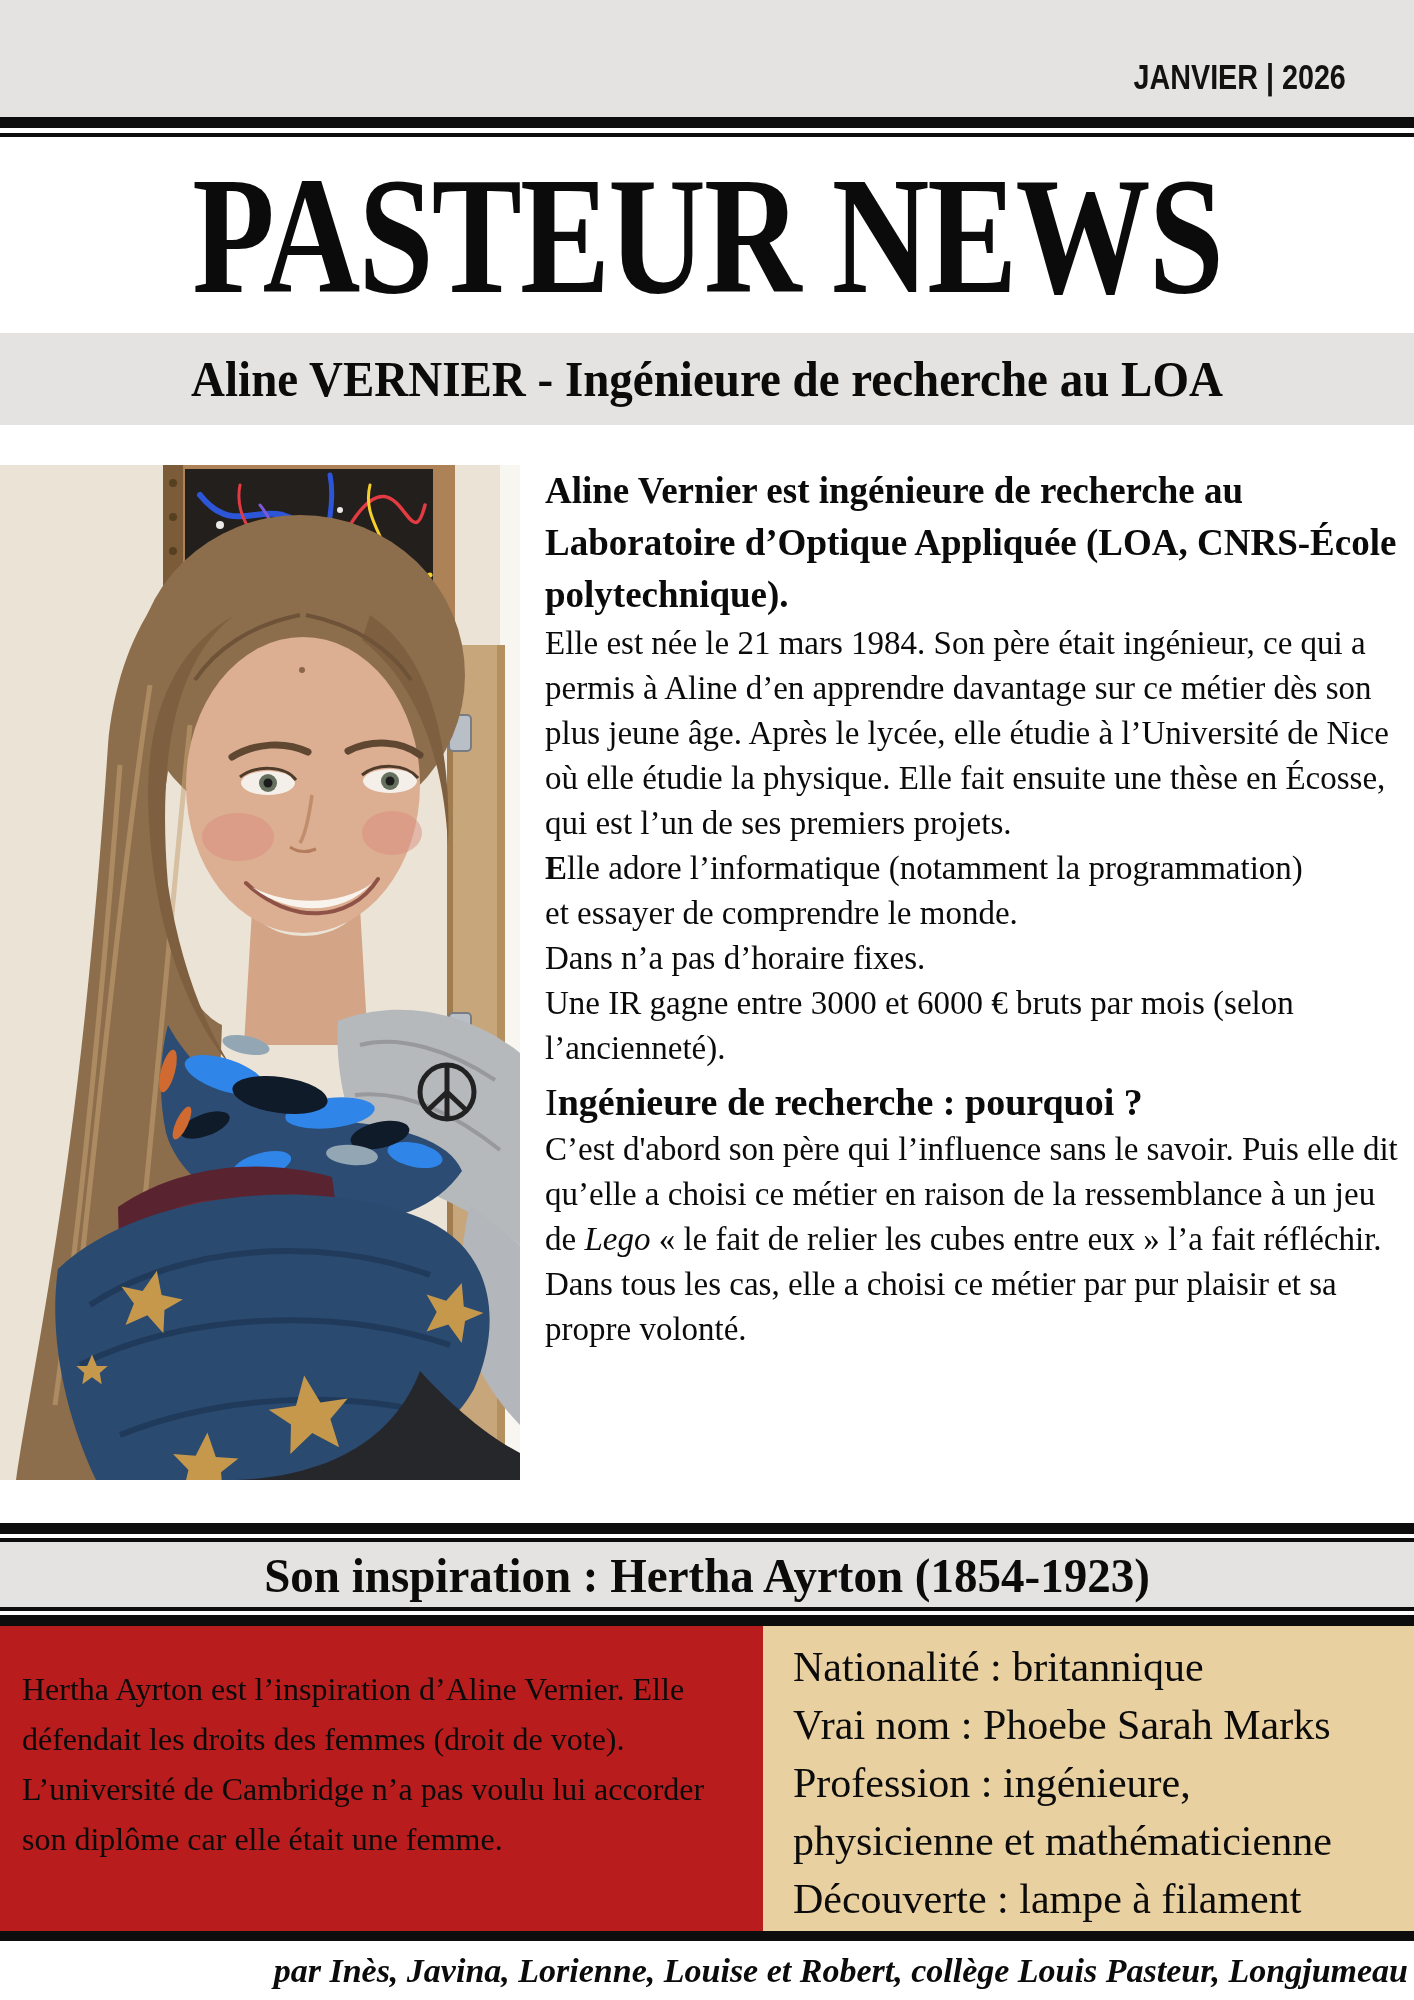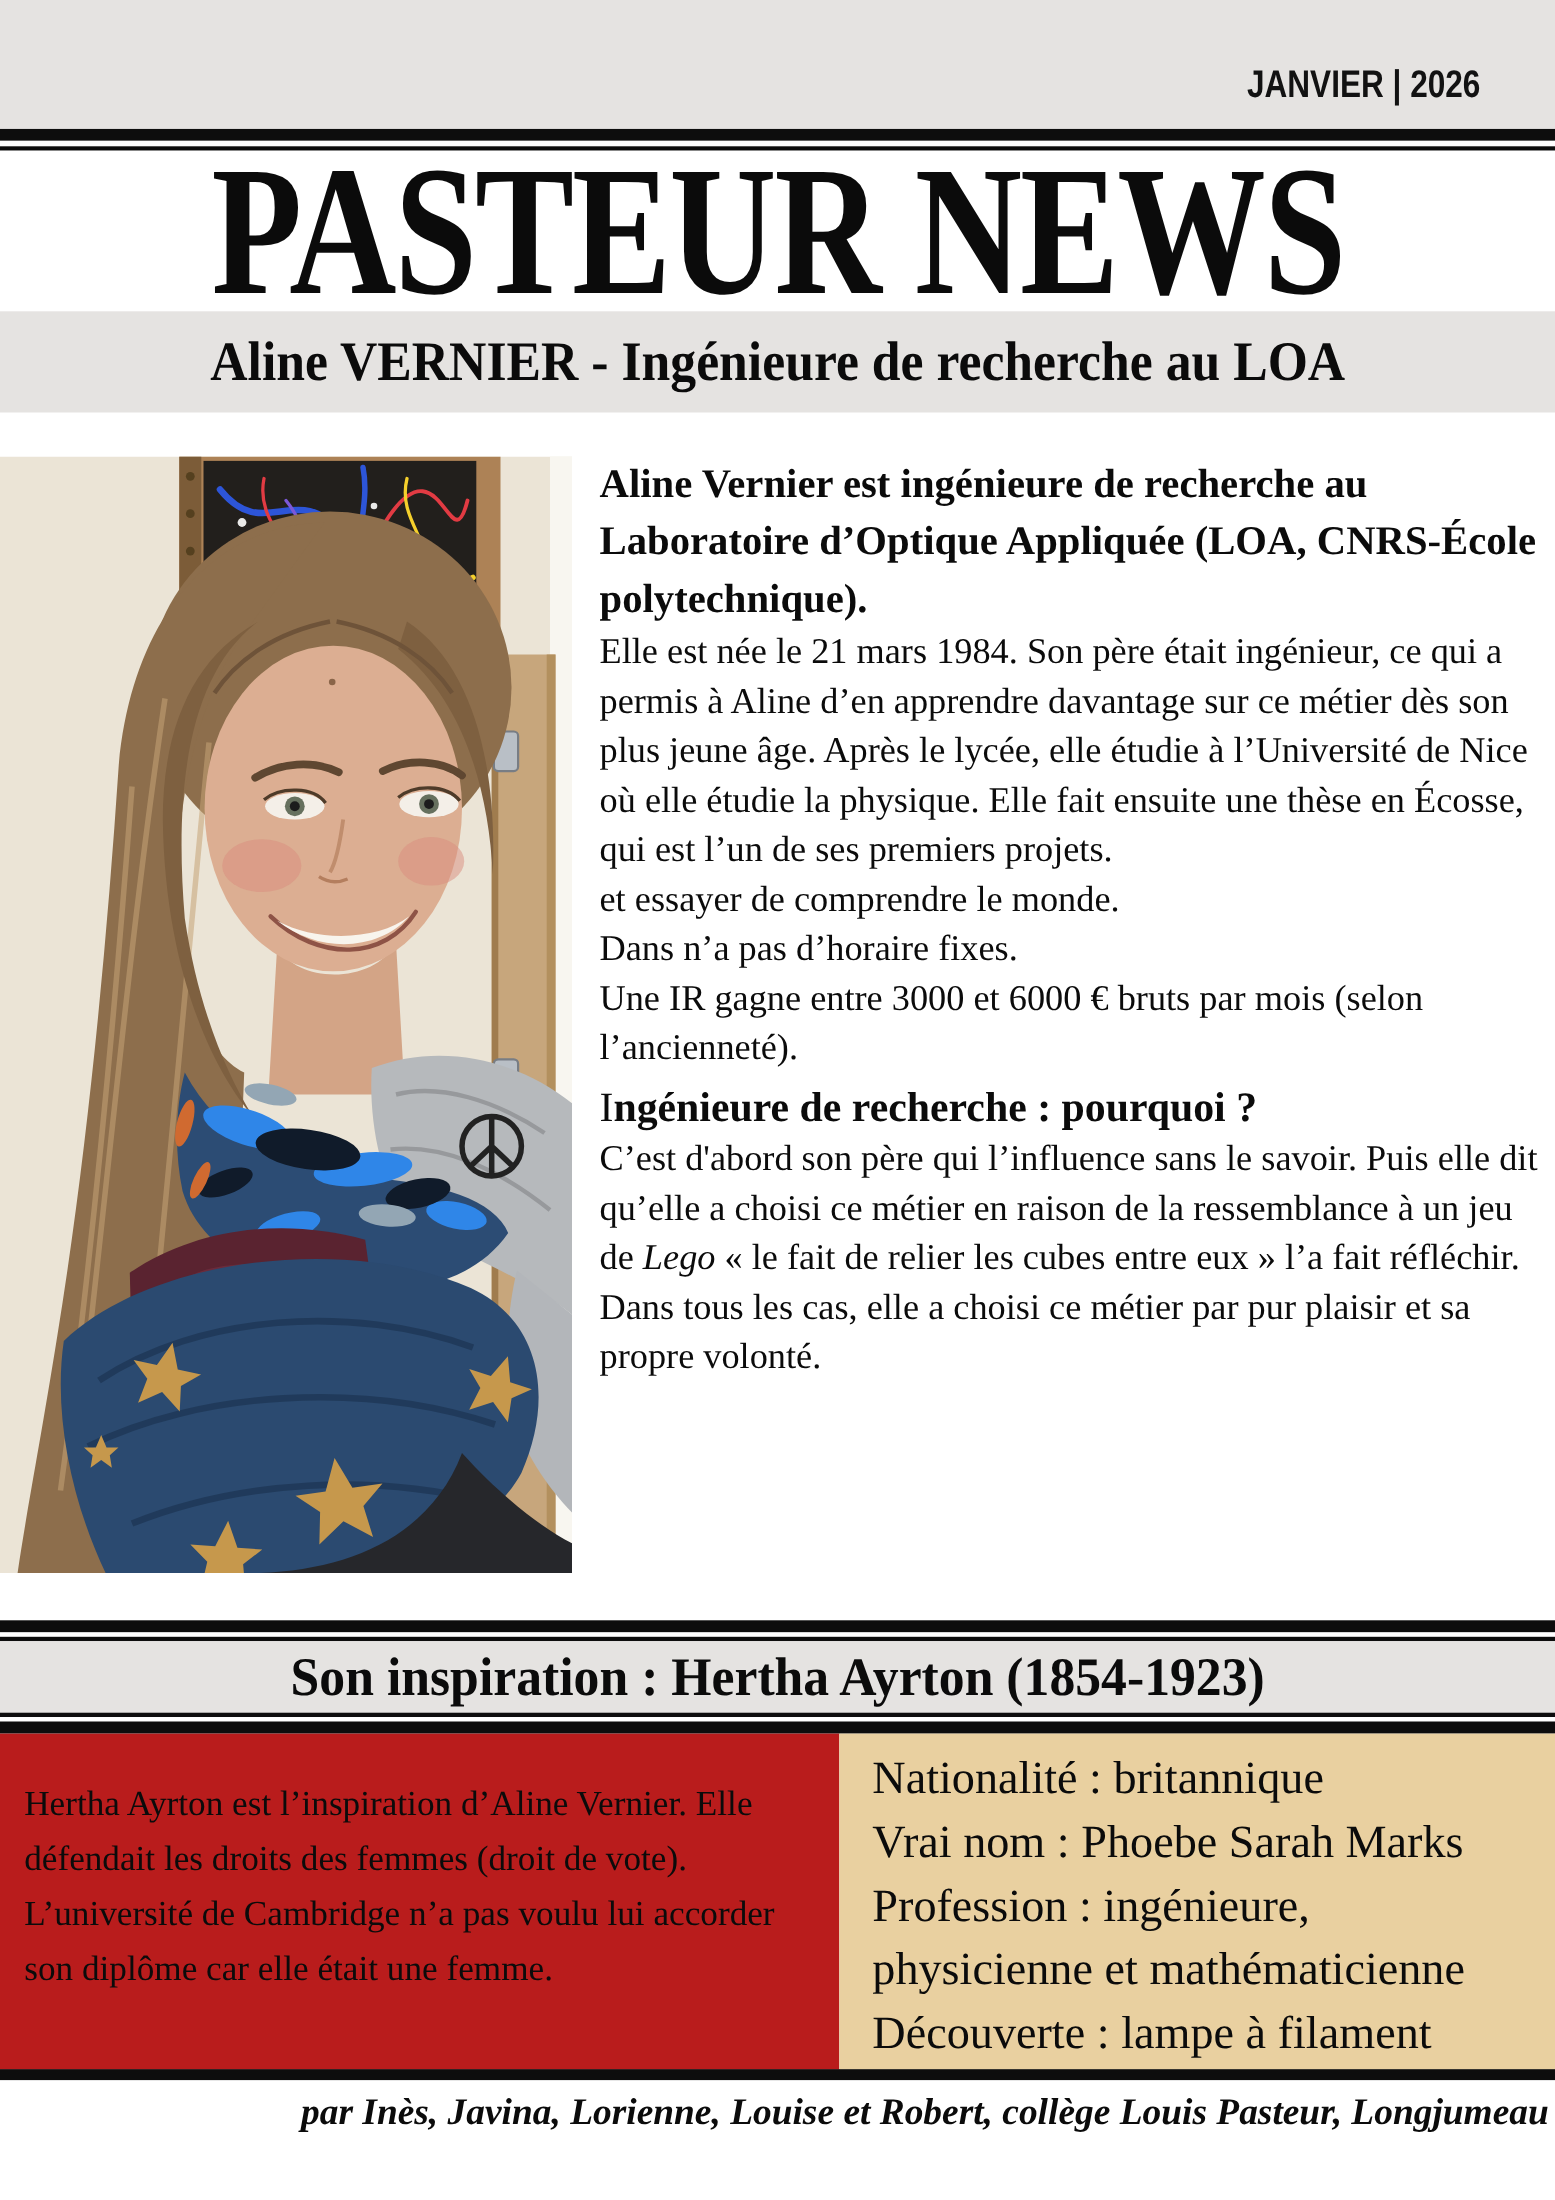--- a/index.html
+++ b/index.html
@@ -14,21 +14,21 @@
     position:absolute;right:68px;bottom:20px;
     font-family:"Liberation Sans", sans-serif;font-weight:700;font-size:35px;
     white-space:nowrap;transform:scaleX(.82);transform-origin:100% 50%;
     letter-spacing:0px;color:#121212;
   }
   .rule-thick{height:11px;background:#0d0d0d;}
   .rule-thin{height:4px;background:#0d0d0d;}
   .gap5{height:5px;background:#ffffff;}
   .gap4{height:4px;background:#ffffff;}
   
-  .masthead{height:146px;background:#ffffff;display:flex;align-items:center;justify-content:center;}
+  .masthead{height:196px;background:#ffffff;display:flex;align-items:center;justify-content:center;}
   .masthead h1{
     margin:0;font-weight:700;font-size:150px;line-height:1;white-space:nowrap;
     transform:scale(.9,1.12);letter-spacing:-2px;
   }
   .subband{height:92px;background:#e5e3e1;display:flex;align-items:center;justify-content:center;}
   .subband h2{margin:0;font-weight:700;font-size:47px;white-space:nowrap;transform:scaleY(1.08);}
   
   .content{display:flex;margin-top:40px;height:1015px;}
   .photo{flex:0 0 520px;width:520px;height:1015px;}
   .photo svg{display:block;}
@@ -191,20 +191,21 @@
         <use href="#star5" transform="translate(92,906) scale(0.55)"></use>
       </g>
 
       <path d="M420,906 C460,950 495,975 520,988 L520,1015 L236,1015 C320,1012 392,980 420,906 Z" fill="#26272b"></path>
     </svg>
   </div>
 
   <div class="article">
     <p class="lead">Aline Vernier est ingénieure de recherche au Laboratoire d’Optique Appliquée (LOA, CNRS-École polytechnique).</p>
     <p class="body-p">Elle est née le 21 mars 1984. Son père était ingénieur, ce qui a permis à Aline d’en apprendre davantage sur ce métier dès son plus jeune âge. Après le lycée, elle étudie à l’Université de Nice où elle étudie la physique. Elle fait ensuite une thèse en Écosse, qui est l’un de ses premiers projets.</p>
+    <div class="body-p"><span class="first-bold">E</span><span>lle adore l’informatique (notamment la programmation)</span></div>
     <div class="body-p">et essayer de comprendre le monde.</div>
     <div class="body-p">Dans n’a pas d’horaire fixes.</div>
     <div class="body-p">Une IR gagne entre 3000 et 6000 € bruts par mois (selon l’ancienneté).</div>
     <div class="h3"><span class="first-normal">I</span><span>ngénieure de recherche : pourquoi ?</span></div>
     <p class="body-p"><span>C’est d'abord son père qui l’influence sans le savoir. Puis elle dit qu’elle a choisi ce métier en raison de la ressemblance à un jeu de </span><span class="it">Lego</span><span> « le fait de relier les cubes entre eux » l’a fait réfléchir. Dans tous les cas, elle a choisi ce métier par pur plaisir et sa propre volonté.</span></p>
   </div>
 </div>
 
 <div class="gap-above-band"></div>
 <div class="rule-thick"></div>

